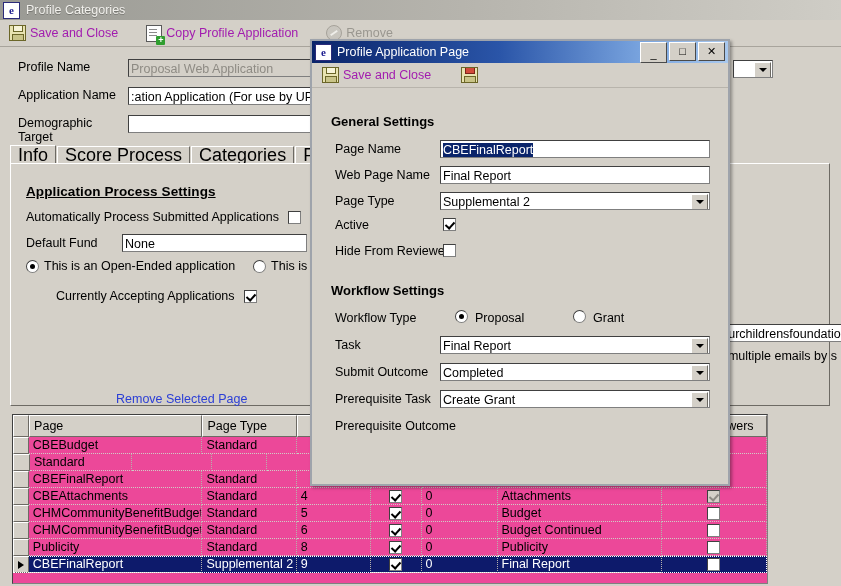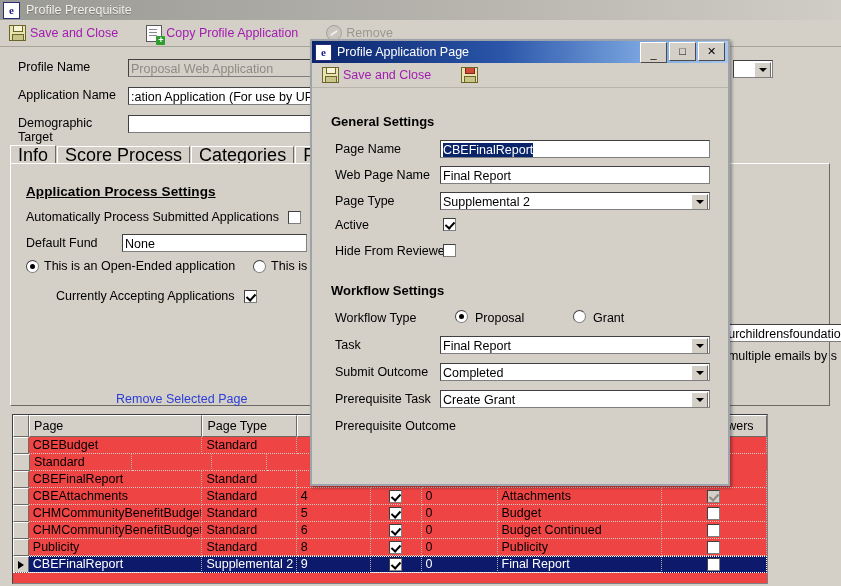--- a/index.html
+++ b/index.html
@@ -145,21 +145,21 @@
   .rdo.checked::after {
     content: ""; position: absolute; left: 3px; top: 3px;
     width: 5px; height: 5px; border-radius: 50%; background: #000;
   }
 
   .linktext { color: #2b3ed6; font-size: 12.5px; cursor: default; }
 
   
   .grid {
     position: absolute; left: 12px; top: 414px; width: 756px; height: 170px;
-    background: #ef4444; border: 1px solid #7f7f7f;
+    background: #ec4899; border: 1px solid #7f7f7f;
     border-top-color: #404040; border-left-color: #404040;
     box-sizing: border-box; overflow: hidden;
   }
   .grid-header { display: flex; height: 22px; background: #d4d0c8; }
   .gh {
     background: #d4d0c8; border: 1px solid #ffffff;
     border-right-color: #6d6a64; border-bottom-color: #6d6a64;
     box-sizing: border-box; font-size: 12.5px; line-height: 20px;
     padding-left: 4px; overflow: hidden; white-space: nowrap;
   }
@@ -211,21 +211,21 @@
   .dlabel { font-size: 12.5px; color: #000; }
   .sel-text { background: #0a246a; color: #fff; }
 </style>
 </head>
 <body>
 
 <div id="root">
 
   <div class="main-titlebar">
     <div class="winlogo">e</div>
-    <span class="title-text">Profile Prerequisite</span>
+    <span class="title-text">Profile Categories</span>
   </div>
 
   <div class="main-toolbar">
     <div class="tbtn" style="margin-left:2px;">
       <span class="icon-floppy"></span>
       <span class="lbl">Save and Close</span>
     </div>
     <div class="tbtn" style="margin-left:14px;">
       <span class="icon-copydoc"></span>
       <span class="lbl">Copy Profile Application</span>

